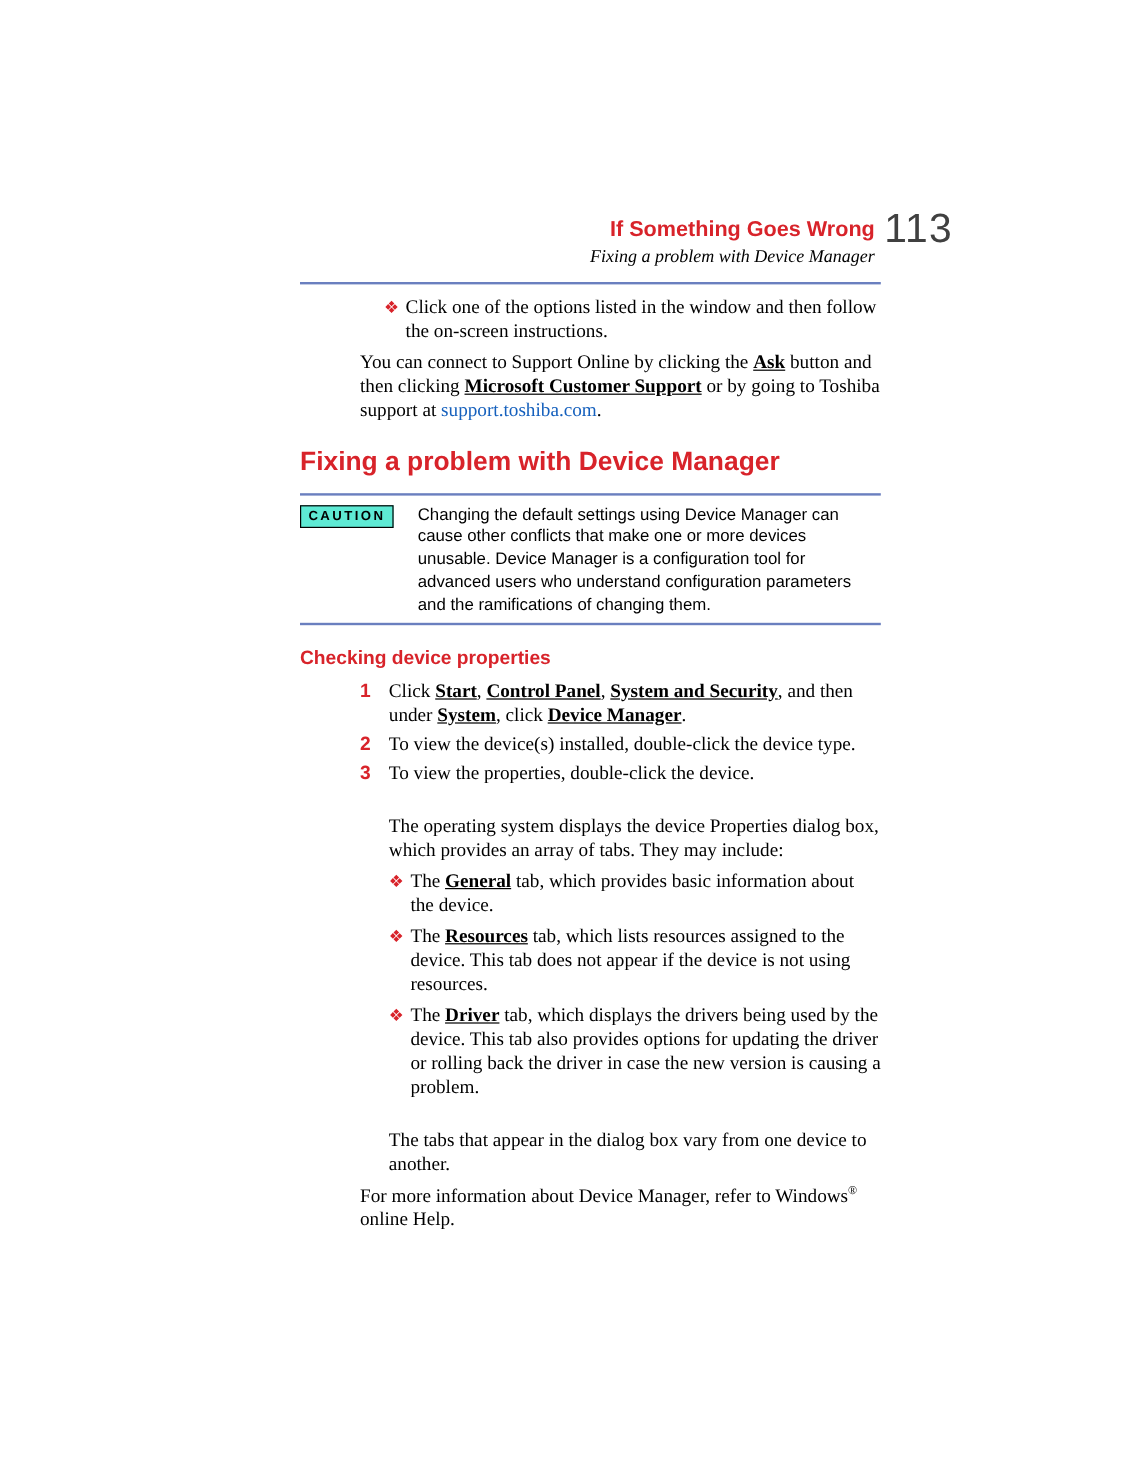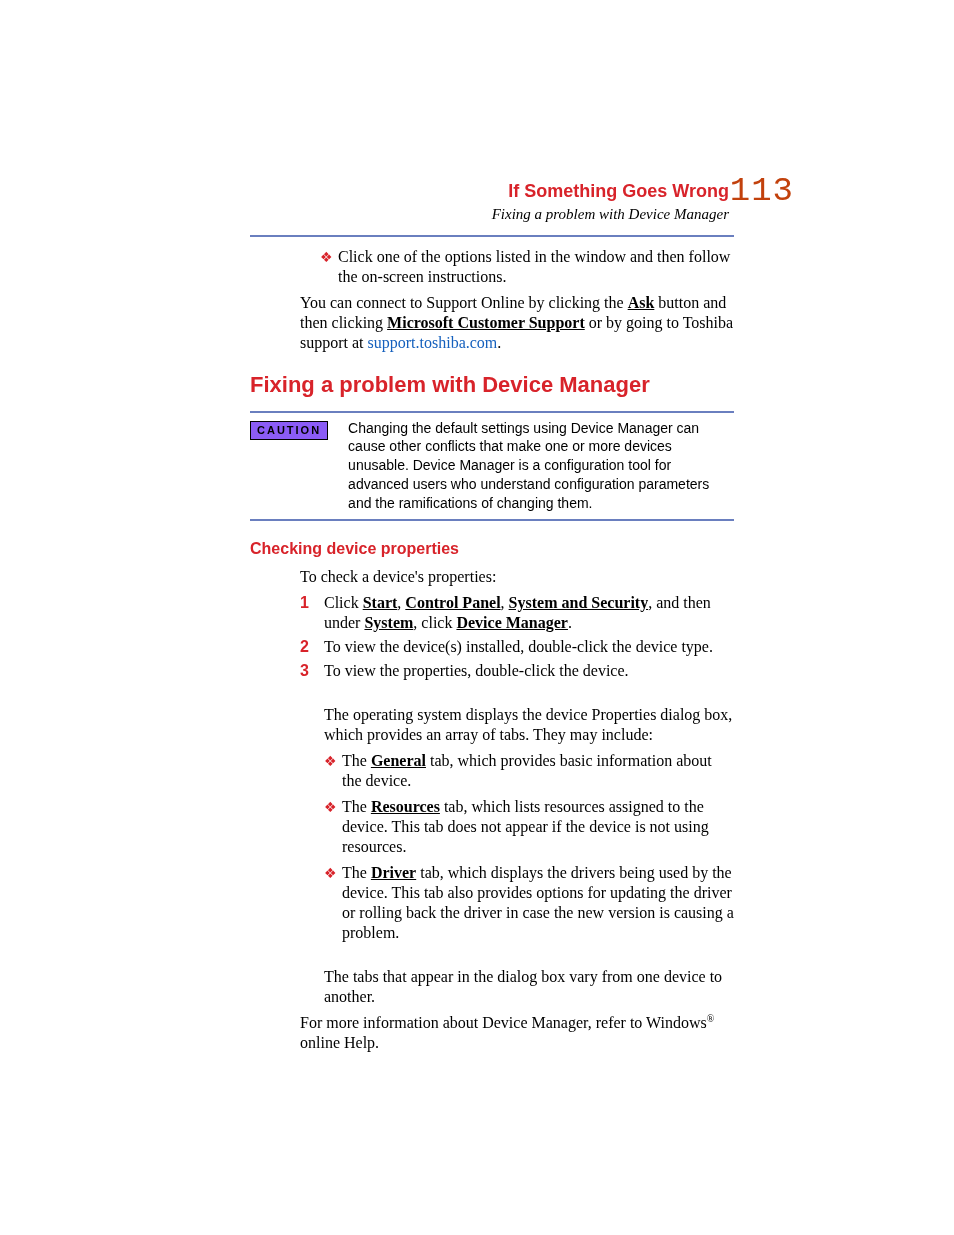--- a/index.html
+++ b/index.html
@@ -34,22 +34,22 @@
   .running-head .section {
     font-style: italic;
     font-size: 15px;
     display: block;
     margin-top: 2px;
   }
   .page-number {
     position: absolute;
     top: 170px;
     right: 160px;
-    font-family: Liberation Mono, monospace;
-    color: #c2410c;
+    font-family: Liberation Sans, sans-serif;
+    color: #404040;
     font-size: 34px;
     letter-spacing: 1px;
   }
   .hr-blue {
     border: none;
     border-top: 2px solid #6a7fbf;
     margin: 0;
   }
   .content {
     margin-top: 55px;
@@ -89,21 +89,21 @@
   }
   .caution-wrap {
     margin: 12px 0 12px 0;
   }
   .caution-body {
     display: flex;
     align-items: flex-start;
     margin: 6px 0;
   }
   .caution-label {
-    background: #8b5cf6;
+    background: #5eead4;
     border: 1px solid #000;
     font-family: Arial, Helvetica, sans-serif;
     font-weight: bold;
     font-size: 11px;
     letter-spacing: 2px;
     padding: 2px 6px;
     margin-right: 12px;
     margin-top: 2px;
     white-space: nowrap;
   }
@@ -165,21 +165,20 @@
       <hr class="hr-blue">
       <div class="caution-body">
         <span class="caution-label">CAUTION</span>
         <span class="caution-text">Changing the default settings using Device Manager can cause other conflicts that make one or more devices unusable. Device Manager is a configuration tool for advanced users who understand configuration parameters and the ramifications of changing them.</span>
       </div>
       <hr class="hr-blue">
     </div>
 
     <div class="h2">Checking device properties</div>
     <div class="body-block">
-      <p class="para">To check a device's properties:</p>
     </div>
 
     <div class="ol-row">
       <span class="ol-num">1</span>
       <span class="ol-txt">
         <span>Click </span><b>Start</b><span>, </span><b>Control Panel</b><span>, </span><b>System and Security</b><span>, and then under </span><b>System</b><span>, click </span><b>Device Manager</b><span>.</span>
       </span>
     </div>
     <div class="ol-row">
       <span class="ol-num">2</span>

